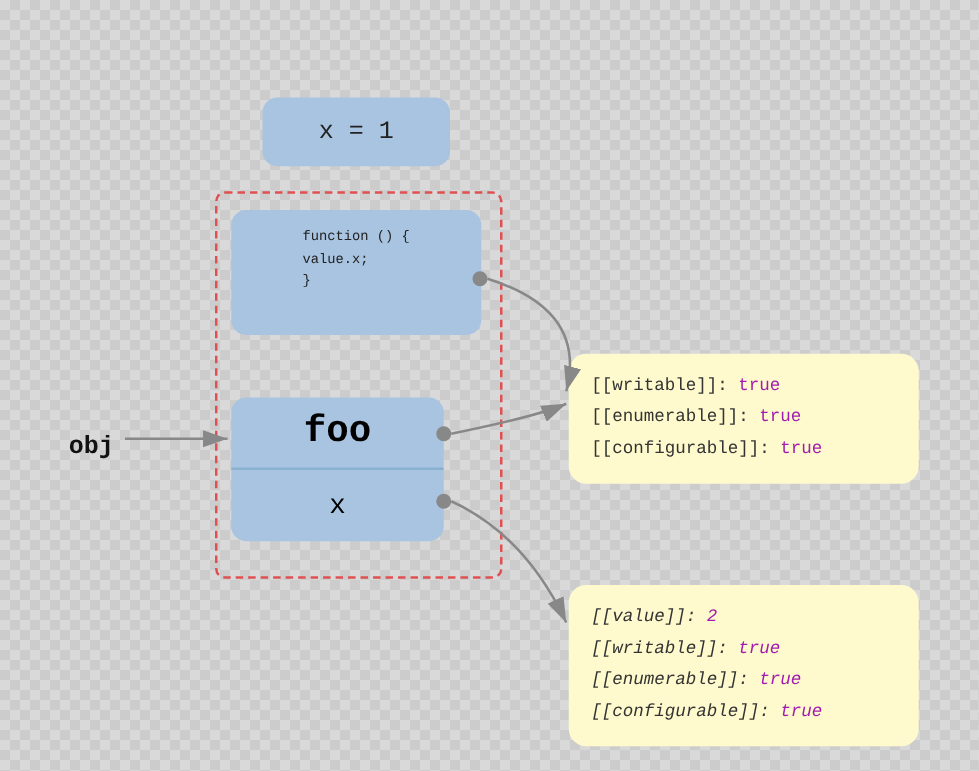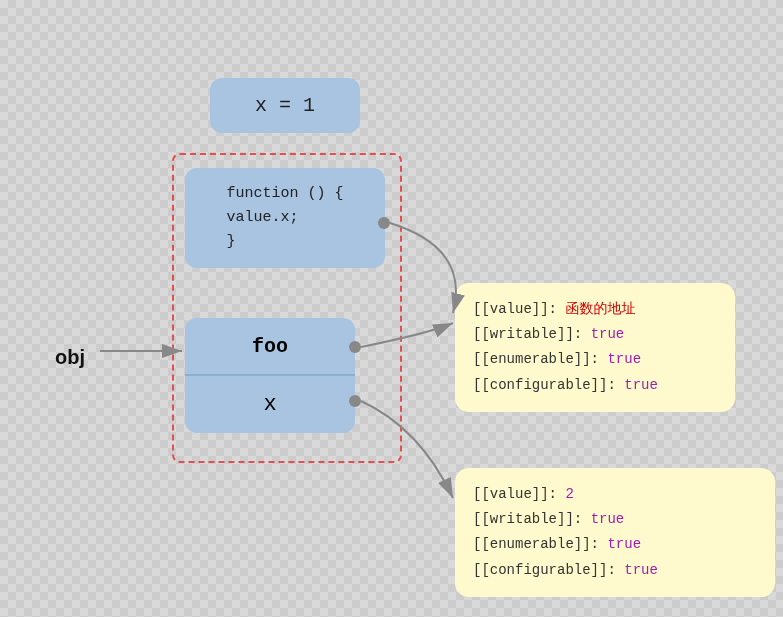--- a/index.html
+++ b/index.html
@@ -75,21 +75,21 @@
       border: 2.5px dashed #e05050;
       border-radius: 8px;
     }
 
     
     .box-function {
       left: 185px;
       top: 120px;
       width: 200px;
       height: 100px;
-      font-size: 15px;
+      font-size: 11px;
       align-items: flex-start;
       padding: 14px 18px;
       line-height: 1.6;
     }
 
     
     .box-foo-wrapper {
       position: absolute;
       left: 185px;
       top: 270px;
@@ -98,21 +98,21 @@
       background-color: #a8c4e0;
       border-radius: 12px;
       overflow: hidden;
     }
 
     .box-foo-top {
       height: 58px;
       display: flex;
       align-items: center;
       justify-content: center;
-      font-size: 20px;
+      font-size: 30px;
       font-weight: bold;
       border-bottom: 2px solid #8ab0d0;
     }
 
     .box-foo-bottom {
       height: 57px;
       display: flex;
       align-items: center;
       justify-content: center;
       font-size: 22px;
@@ -132,39 +132,40 @@
 
     .yellow-box-top {
       left: 455px;
       top: 235px;
       width: 280px;
     }
 
     .yellow-box-bottom {
       left: 455px;
       top: 420px;
-      width: 320px;
+      width: 280px;
+      font-style: italic;
     }
 
     .val-green {
       color: #a21caf;
     }
     .val-red {
       color: #cc0000;
     }
 
     
     .obj-label {
       position: absolute;
       left: 55px;
       top: 298px;
       font-size: 20px;
       font-weight: bold;
       color: #111;
-      font-family: Liberation Sans, sans-serif;
+      font-family: Liberation Mono, monospace;
     }
 
     
     .arrows-svg {
       position: absolute;
       top: 0; left: 0;
       width: 783px;
       height: 617px;
       pointer-events: none;
     }
@@ -195,24 +196,20 @@
     <div class="box-foo-bottom">
       <span>x</span>
     </div>
   </div>
 
   <div class="obj-label">
     <span>obj</span>
   </div>
 
   <div class="yellow-box yellow-box-top">
-    <div>
-      <span>[[value]]:</span>
-      <span class="val-red">函数的地址</span>
-    </div>
     <div>
       <span>[[writable]]:</span>
       <span class="val-green">true</span>
     </div>
     <div>
       <span>[[enumerable]]:</span>
       <span class="val-green">true</span>
     </div>
     <div>
       <span>[[configurable]]:</span>

